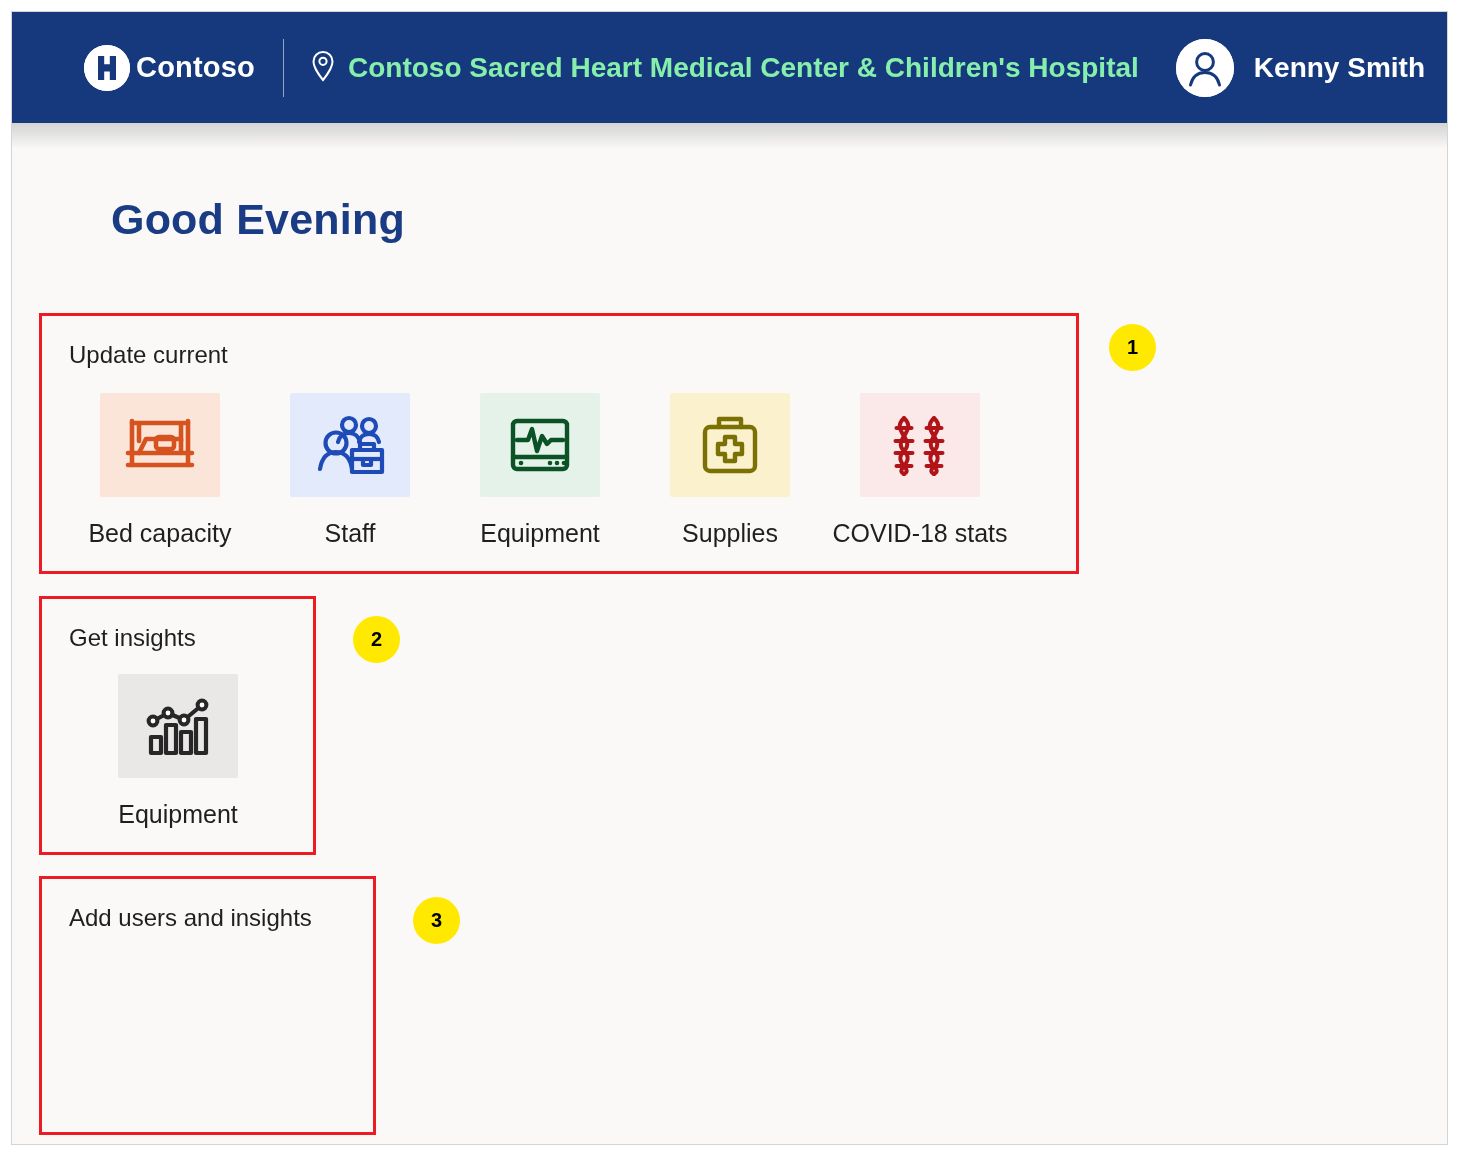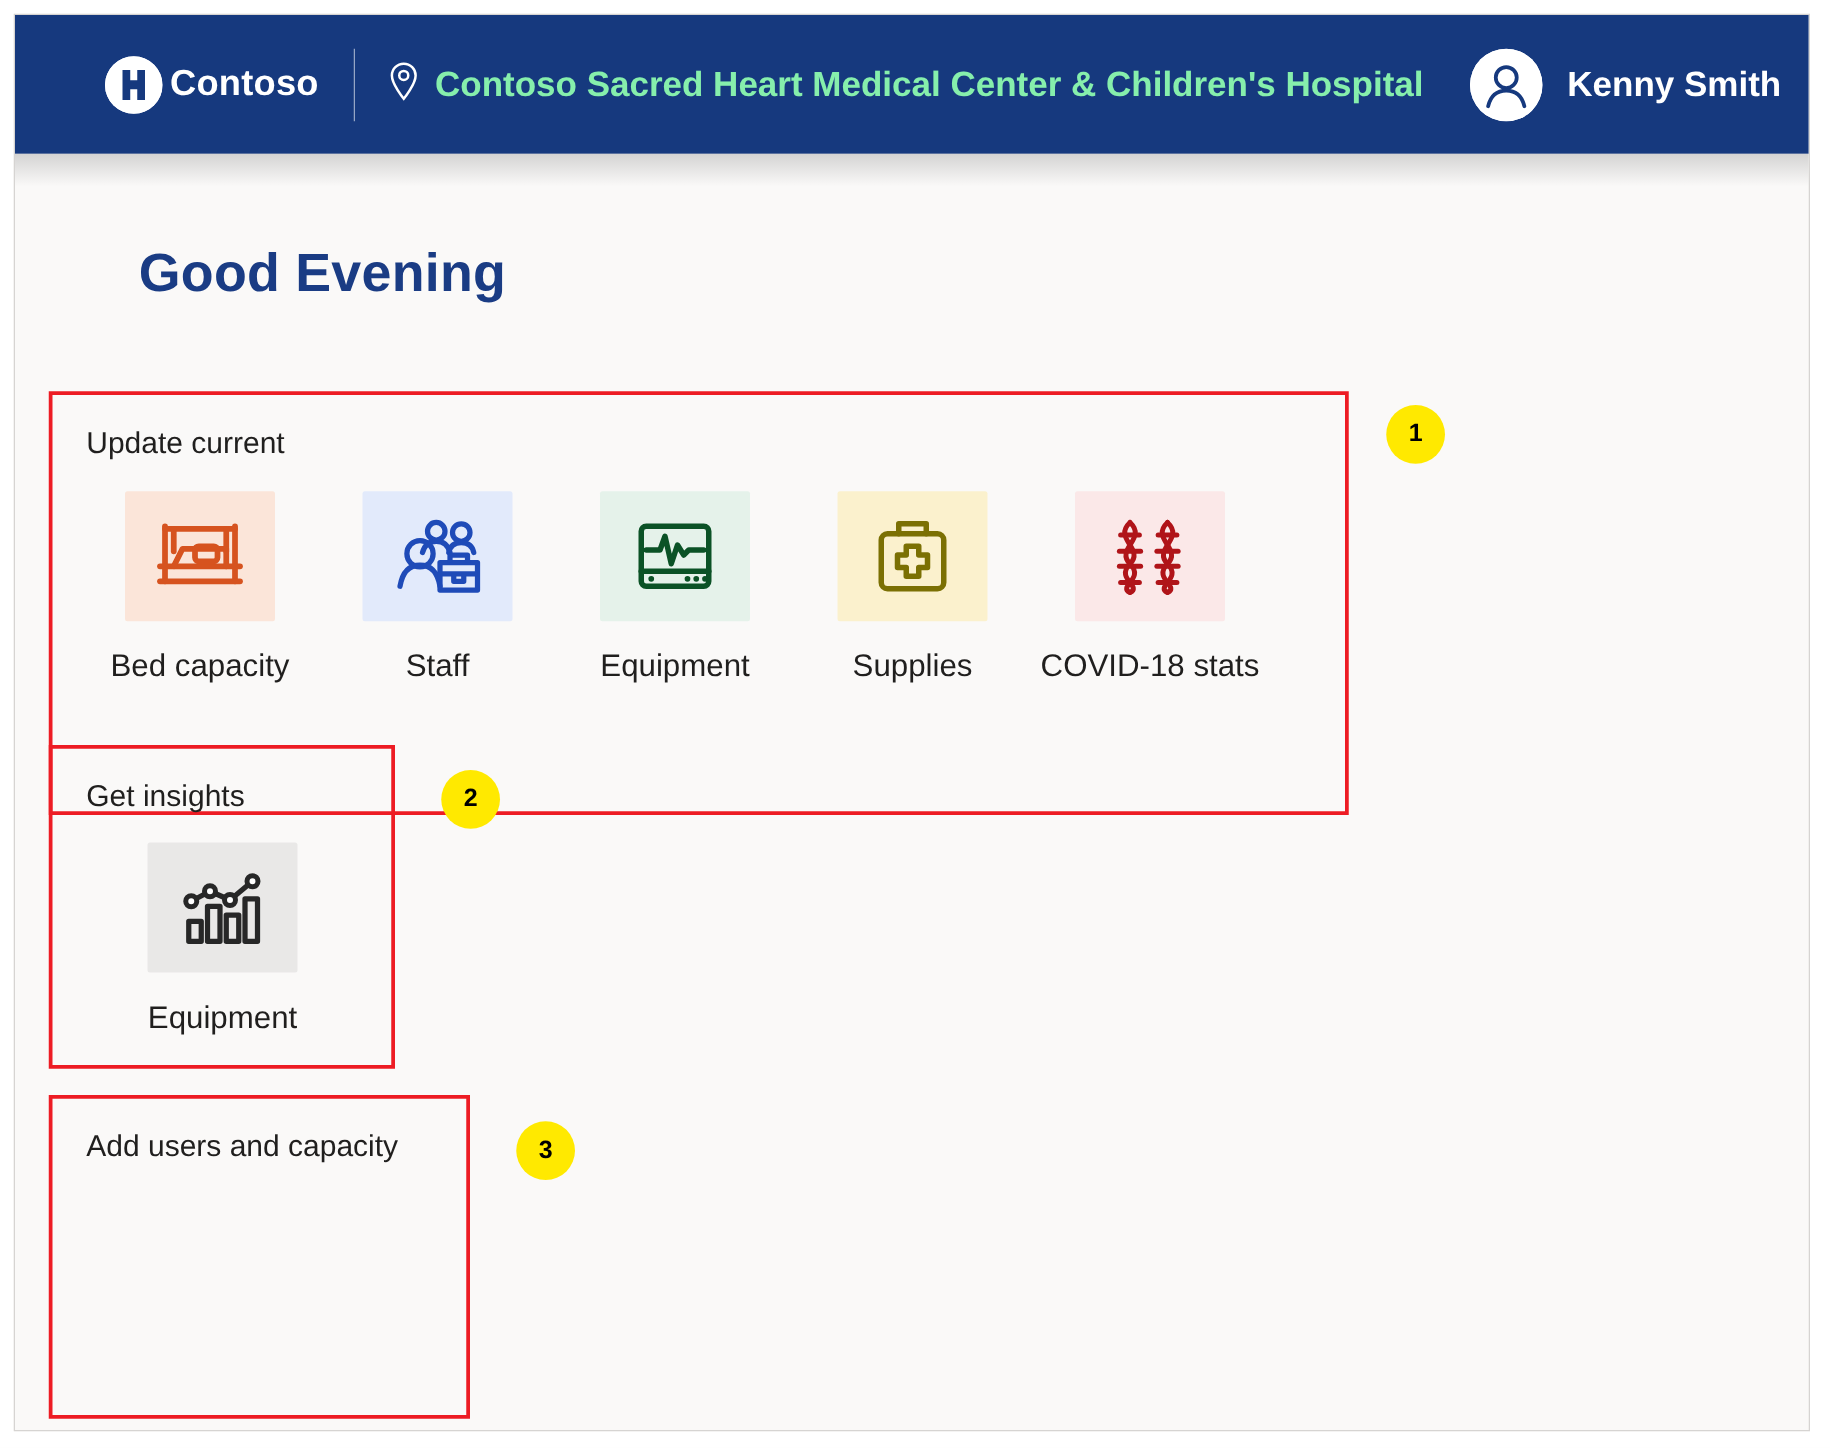--- a/index.html
+++ b/index.html
@@ -138,21 +138,21 @@
     border: 3px solid #ed1c24;
     box-sizing: border-box;
   }
   .section-title {
     position: absolute;
     font-size: 24px;
     color: #201f1e;
     white-space: nowrap;
   }
 
-  #section-update  { left: 27px; top: 190px;  width: 1040px; height: 339px; }
+  #section-update  { left: 27px; top: 190px;  width: 1040px; height: 261px; }
   #section-insights{ left: 27px; top: 473px;  width: 277px;  height: 259px; }
   #section-admin   { left: 27px; top: 753px;  width: 337px;  height: 259px; }
 
   .tiles {
     position: absolute;
     display: flex;
   }
   .tile {
     display: flex;
     flex-direction: column;
@@ -368,19 +368,19 @@
               </g>
             </svg>
           </div>
           <div class="tile-label">Equipment</div>
         </div>
       </div>
     </div>
     <div class="badge" id="badge-2">2</div>
 
     <div class="section" id="section-admin">
-      <div class="section-title" style="left:27px; top:25px;">Add users and capacity</div>
+      <div class="section-title" style="left:27px; top:25px;">Add users and insights</div>
 
     </div>
     <div class="badge" id="badge-3">3</div>
 
   </div>
 </div>
 
 </body></html>

